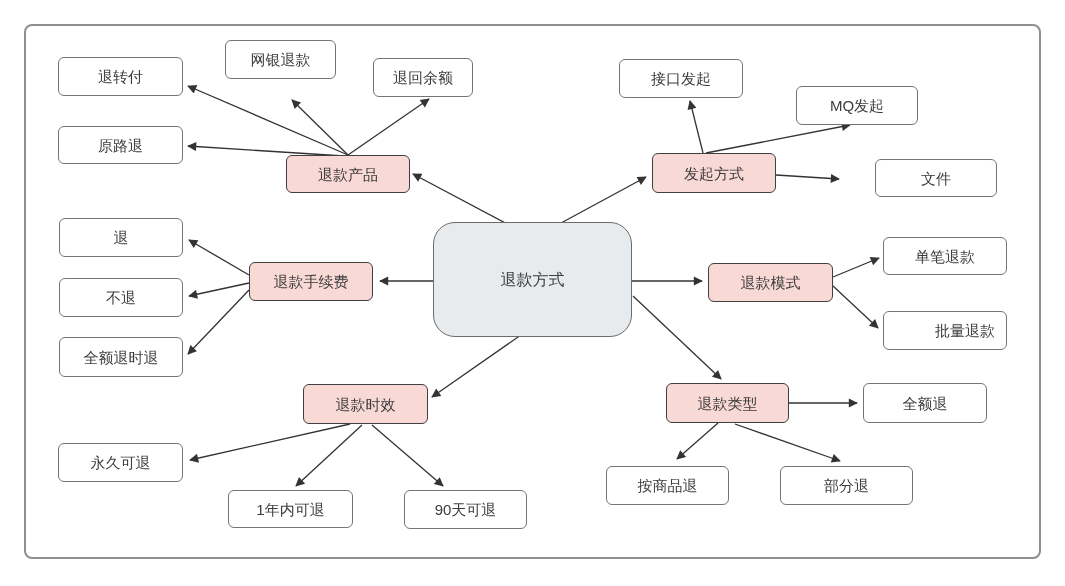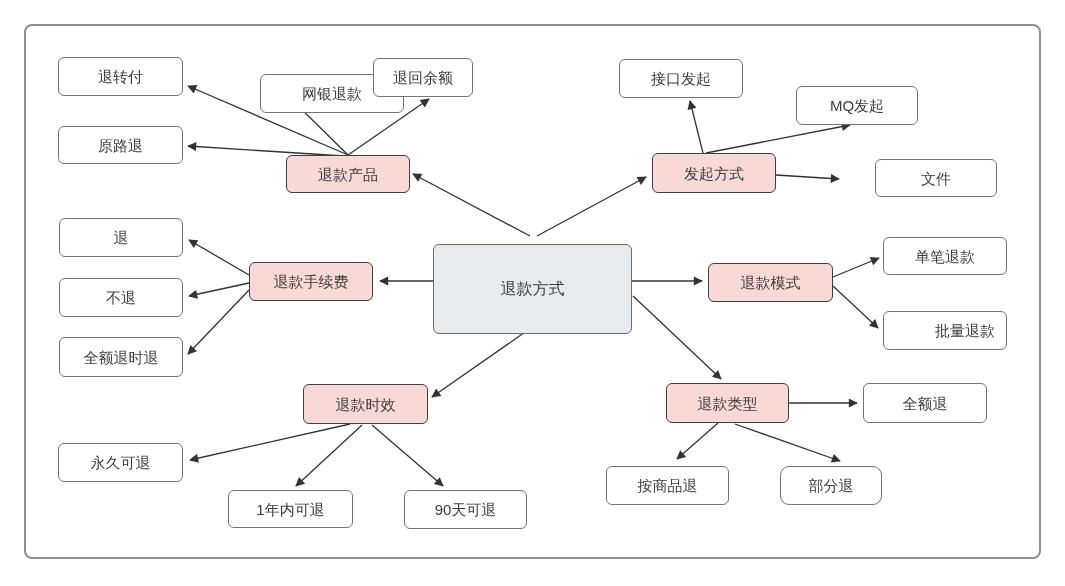--- a/index.html
+++ b/index.html
@@ -64,39 +64,39 @@
         <line x1="833" y1="286" x2="878" y2="328" stroke="#333333" stroke-width="1.3" marker-end="url(#arrow)"></line>
         <line x1="350" y1="424" x2="190" y2="460" stroke="#333333" stroke-width="1.3" marker-end="url(#arrow)"></line>
         <line x1="362" y1="425" x2="296" y2="486" stroke="#333333" stroke-width="1.3" marker-end="url(#arrow)"></line>
         <line x1="372" y1="425" x2="443" y2="486" stroke="#333333" stroke-width="1.3" marker-end="url(#arrow)"></line>
         <line x1="789" y1="403" x2="857" y2="403" stroke="#333333" stroke-width="1.3" marker-end="url(#arrow)"></line>
         <line x1="718" y1="423" x2="677" y2="459" stroke="#333333" stroke-width="1.3" marker-end="url(#arrow)"></line>
         <line x1="735" y1="424" x2="840" y2="461" stroke="#333333" stroke-width="1.3" marker-end="url(#arrow)"></line>
       </g>
   </svg>
   <div id="nodes">
-      <div class="node center" style="left: 433px; top: 244px; width: 199px; height: 90px;">退款方式</div>
+      <div class="node center" style="left: 433px; top: 222px; width: 199px; height: 115px; border-radius: 22px;">退款方式</div>
       <div class="node category" style="left: 286px; top: 155px; width: 124px; height: 38px;">退款产品</div>
       <div class="node category" style="left: 652px; top: 153px; width: 124px; height: 40px;">发起方式</div>
       <div class="node category" style="left: 249px; top: 262px; width: 124px; height: 39px;">退款手续费</div>
       <div class="node category" style="left: 708px; top: 263px; width: 125px; height: 39px;">退款模式</div>
       <div class="node category" style="left: 303px; top: 384px; width: 125px; height: 40px;">退款时效</div>
       <div class="node category" style="left: 666px; top: 383px; width: 123px; height: 40px;">退款类型</div>
       <div class="node leaf" style="left: 58px; top: 57px; width: 125px; height: 39px;">退转付</div>
-      <div class="node leaf" style="left: 225px; top: 74px; width: 144px; height: 39px; margin-left: 35px;">网银退款</div>
+      <div class="node leaf" style="left: 225px; top: 40px; width: 111px; height: 39px;">网银退款</div>
       <div class="node leaf" style="left: 373px; top: 58px; width: 100px; height: 39px;">退回余额</div>
       <div class="node leaf" style="left: 58px; top: 126px; width: 125px; height: 38px;">原路退</div>
       <div class="node leaf" style="left: 619px; top: 59px; width: 124px; height: 39px;">接口发起</div>
       <div class="node leaf" style="left: 796px; top: 86px; width: 122px; height: 39px;">MQ发起</div>
       <div class="node leaf" style="left: 845px; top: 159px; width: 122px; height: 38px; margin-left: 30px;">文件</div>
       <div class="node leaf" style="left: 59px; top: 218px; width: 124px; height: 39px;">退</div>
       <div class="node leaf" style="left: 59px; top: 278px; width: 124px; height: 39px;">不退</div>
       <div class="node leaf" style="left: 59px; top: 337px; width: 124px; height: 40px;">全额退时退</div>
       <div class="node leaf" style="left: 883px; top: 237px; width: 124px; height: 38px;">单笔退款</div>
       <div class="node leaf" style="left: 883px; top: 311px; width: 124px; height: 39px; padding-left: 40px;">批量退款</div>
       <div class="node leaf" style="left: 58px; top: 443px; width: 125px; height: 39px;">永久可退</div>
       <div class="node leaf" style="left: 228px; top: 490px; width: 125px; height: 38px;">1年内可退</div>
       <div class="node leaf" style="left: 404px; top: 490px; width: 123px; height: 39px;">90天可退</div>
       <div class="node leaf" style="left: 863px; top: 383px; width: 124px; height: 40px;">全额退</div>
       <div class="node leaf" style="left: 606px; top: 466px; width: 123px; height: 39px;">按商品退</div>
-      <div class="node leaf" style="left: 780px; top: 466px; width: 102px; height: 39px; border-radius: 9px;">部分退</div>
+      <div class="node leaf" style="left: 780px; top: 466px; width: 133px; height: 39px;">部分退</div>
     </div>
 </div>
 
 </body></html>

